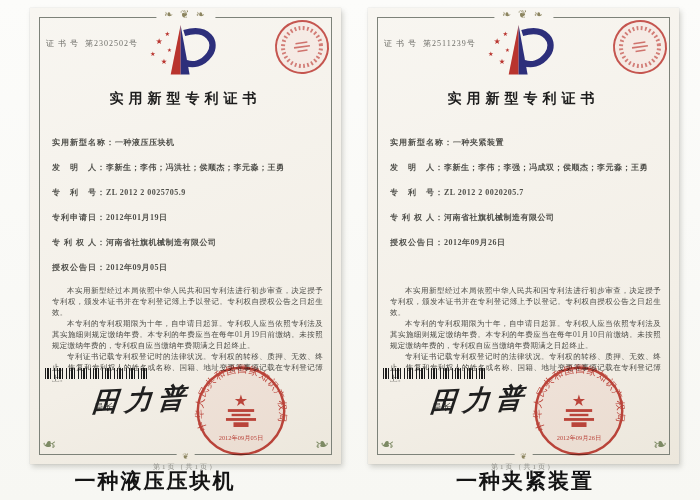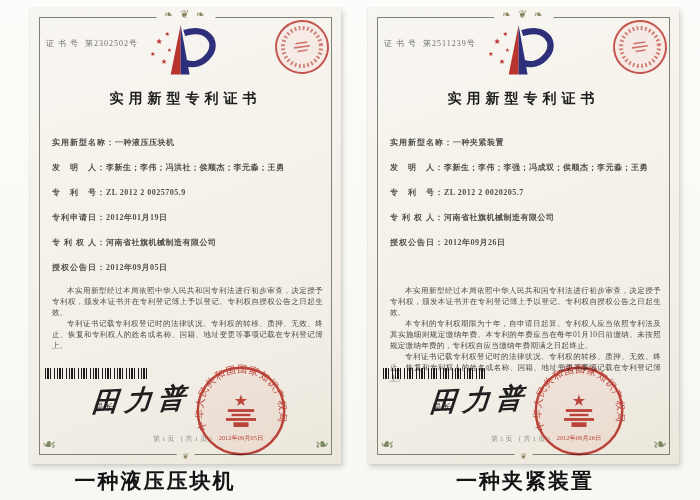--- a/index.html
+++ b/index.html
@@ -55,21 +55,21 @@
       #1b1b1b 9px 10px,transparent 10px 12px);
   }
   .chief{position:absolute;top:393px;left:24px;font-size:9px;color:#3c3c38;letter-spacing:2px;margin-left:40px;}
   .signature{
     position:absolute;top:374px;left:62px;font-size:27px;color:#1f1f1f;
     font-style:italic;font-weight:bold;letter-spacing:6px;
     transform:rotate(-3deg) skewX(-8deg);
   }
   .seal{position:absolute;top:356px;left:164px;width:94px;height:94px;mix-blend-mode:multiply;opacity:.93;}
   .page-footer{
-    position:absolute;top:426px;width:100%;text-align:center;
+    position:absolute;top:454px;width:100%;text-align:center;
     font-size:7px;color:#8b8b84;letter-spacing:2px;
   }
   .caption{
     position:absolute;top:467px;width:190px;text-align:center;
     font-size:21px;font-weight:bold;color:#141414;letter-spacing:2px;
   }
   .caption-left{left:60px;}
   .caption-right{left:430px;}
 </style>
 </head>
@@ -122,20 +122,21 @@
     <div class="field">
       <span class="lbl">专 利 权 人：</span><span class="val">河南省社旗机械制造有限公司</span>
     </div>
     <div class="field">
       <span class="lbl">授权公告日：</span><span class="val">2012年09月05日</span>
     </div>
   </div>
 
   <div class="paras">
     <p class="para">本实用新型经过本局依照中华人民共和国专利法进行初步审查，决定授予专利权，颁发本证书并在专利登记簿上予以登记。专利权自授权公告之日起生效。</p>
+    <p class="para">本专利的专利权期限为十年，自申请日起算。专利权人应当依照专利法及其实施细则规定缴纳年费。本专利的年费应当在每年01月19日前缴纳。未按照规定缴纳年费的，专利权自应当缴纳年费期满之日起终止。</p>
     <p class="para">专利证书记载专利权登记时的法律状况。专利权的转移、质押、无效、终止、恢复和专利权人的姓名或名称、国籍、地址变更等事项记载在专利登记簿上。</p>
   </div>
 
   <div class="barcode"></div>
   <div class="chief">局长</div>
   <div class="signature">田力普</div>
 
   <svg class="seal" viewBox="0 0 100 100" width="94" height="94">
     <circle cx="50" cy="50" r="46" fill="rgba(220,80,70,0.08)" stroke="#c23b32" stroke-width="2.6"></circle>
     <path id="sealArc0" d="M 50,91 A 41,41 0 1 1 50.01,91" fill="none"></path>

